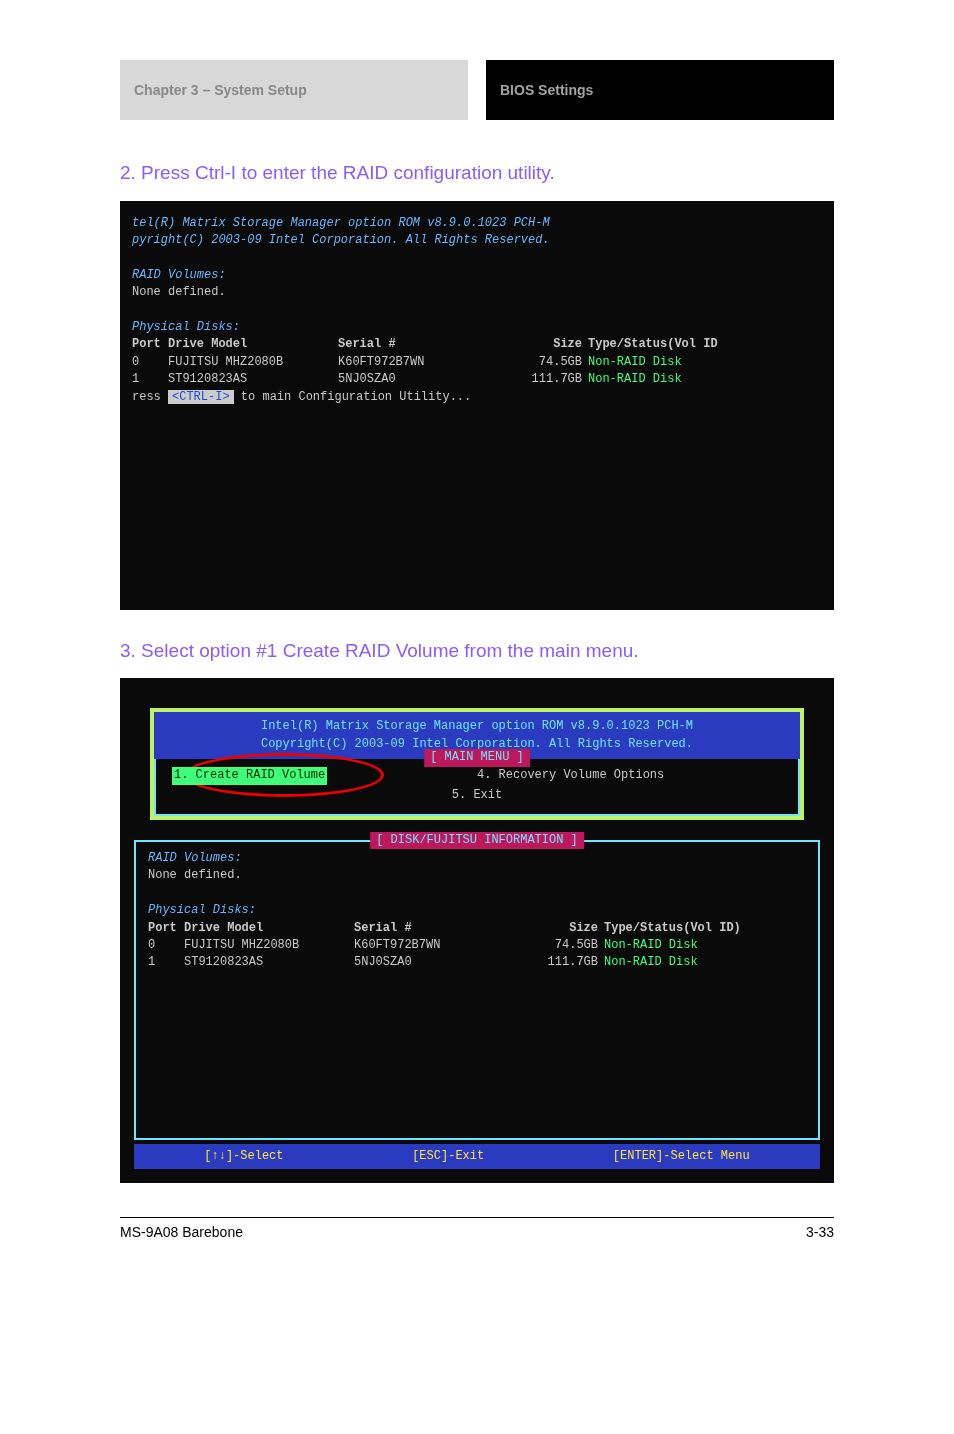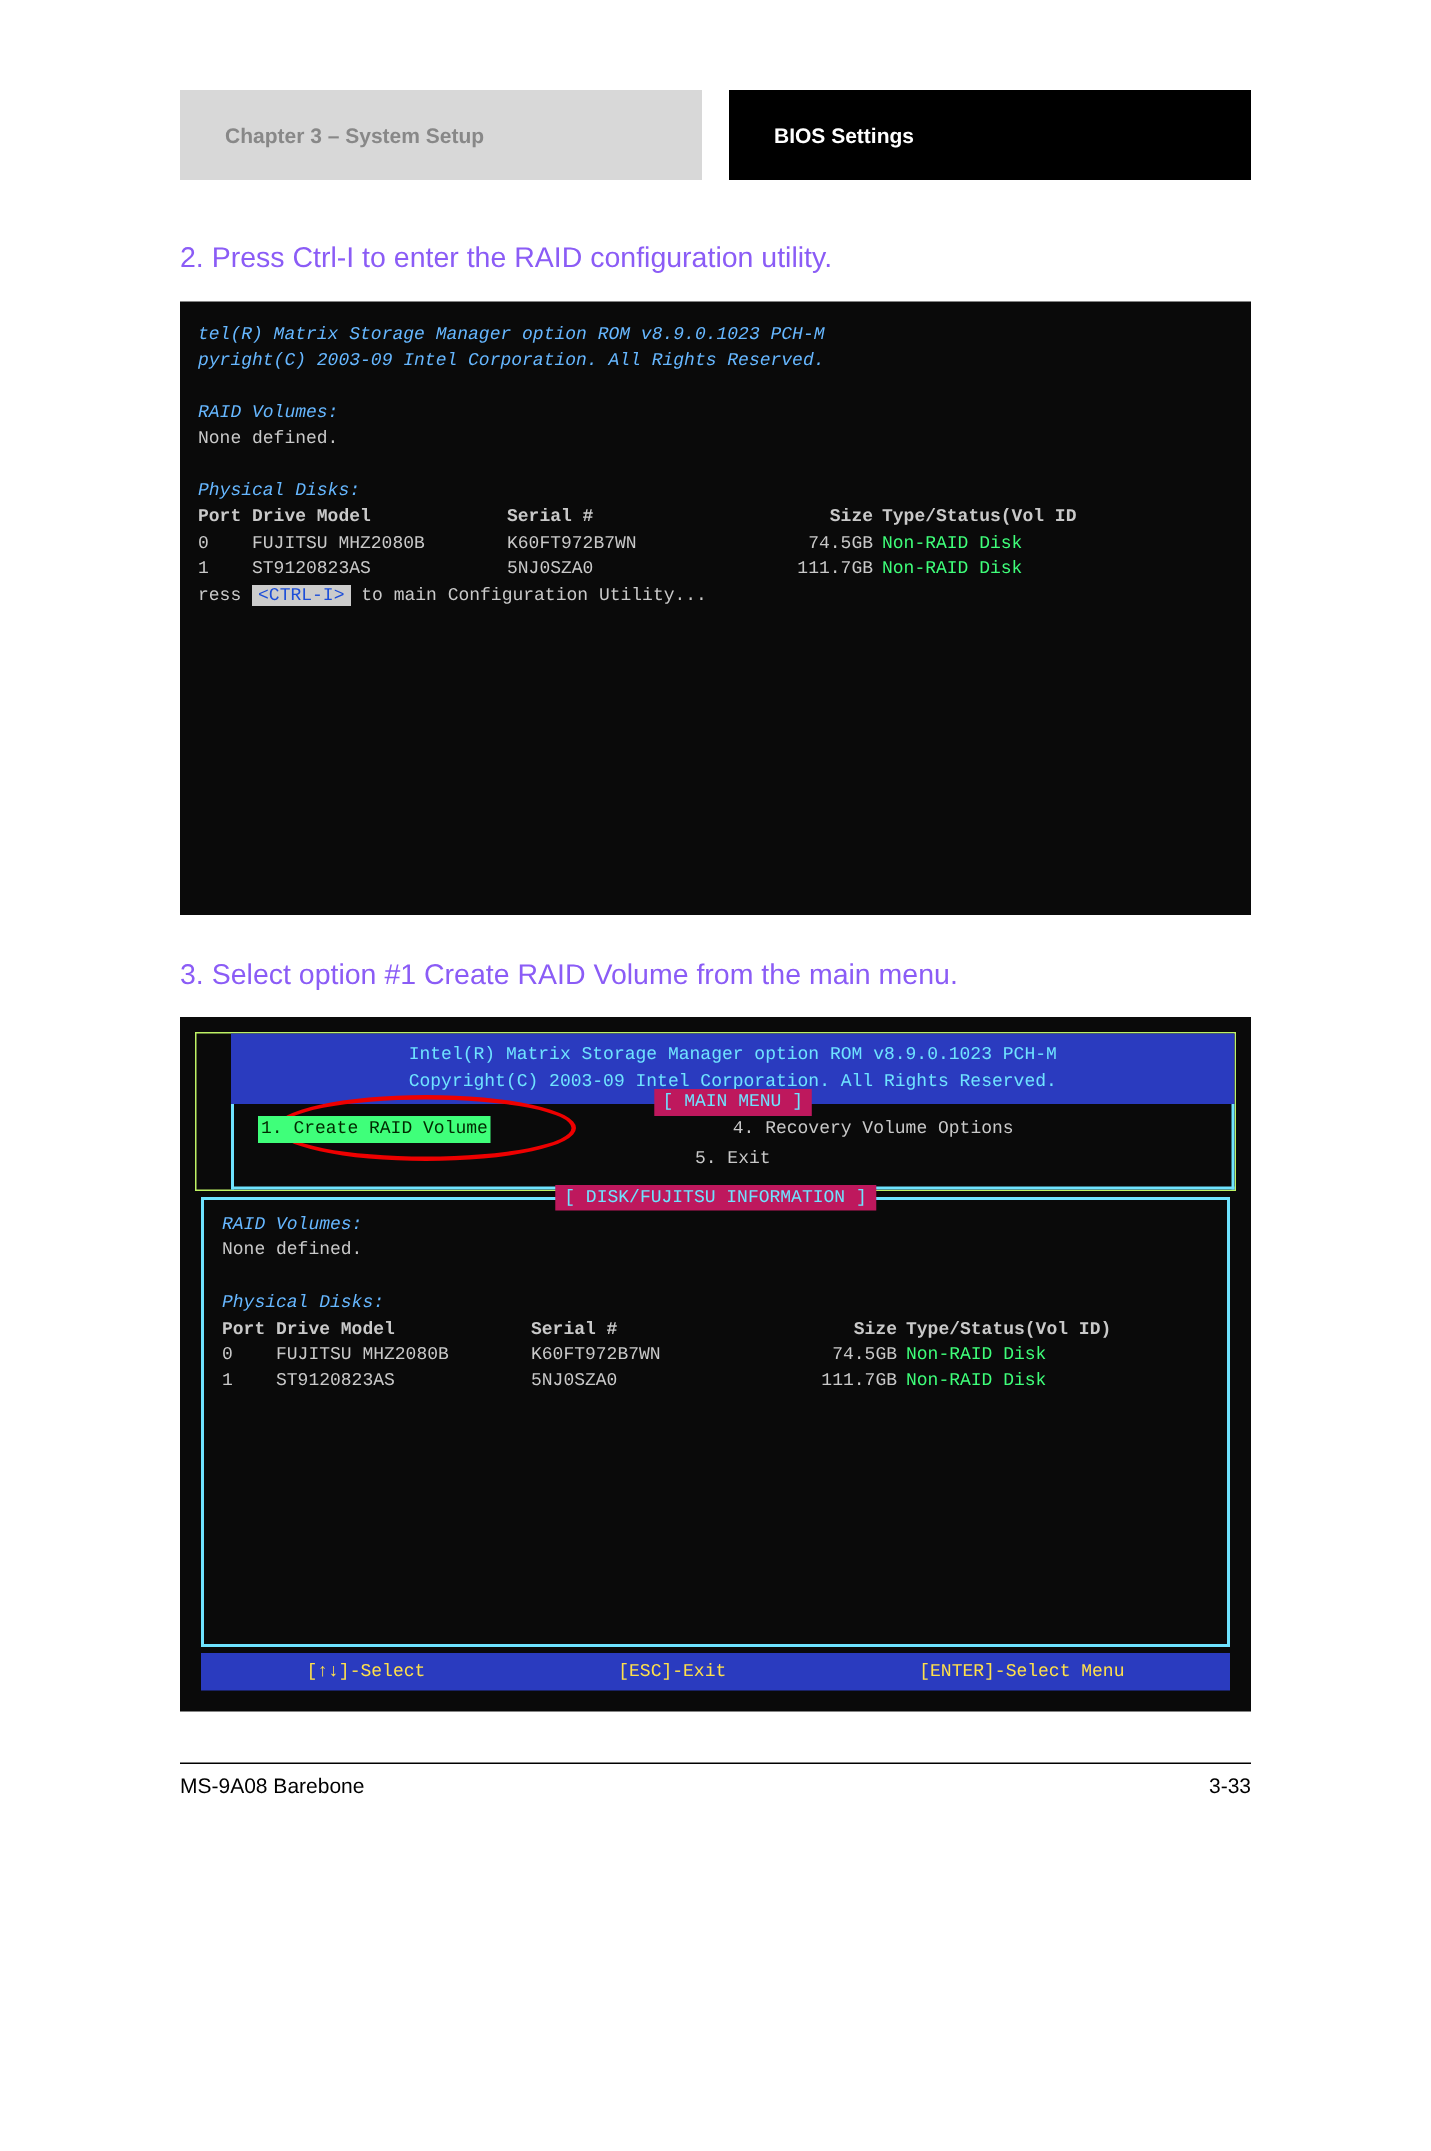--- a/index.html
+++ b/index.html
@@ -1,43 +1,43 @@
 <!DOCTYPE html>
 <html><head>
 <meta charset="utf-8">
 <style>
   * { margin: 0; padding: 0; box-sizing: border-box; }
   html, body { width: 954px; background: #fff; font-family: Arial, Helvetica, sans-serif; }
   .page { width: 954px; padding: 60px 120px 40px 120px; }
 
   
   .tabrow { display: flex; gap: 18px; margin-bottom: 40px; }
-  .tab { flex: 1; height: 60px; display: flex; align-items: center; padding: 0 30px; font-size: 14px; font-weight: bold; }
+  .tab { flex: 1; height: 60px; display: flex; align-items: center; padding: 0 14px; font-size: 14px; font-weight: bold; }
   .tab-left { background: #d8d8d8; color: #888; }
-  .tab-right { background: #000; color: #ffffff; text-align: right; }
+  .tab-right { background: #000; color: #a3a3a3; text-align: right; }
 
   .instr { font-size: 19px; color: #8b5cf6; margin: 0 0 14px 0; line-height: 1.4; }
 
   
   .shot { width: 100%; background: #0a0a0a; padding: 14px 12px; font-family: "Courier New", Courier, monospace; font-size: 12px; color: #c9c9c9; margin-bottom: 28px; line-height: 1.45; }
   .shot .sky { color: #66b7ff; font-style: italic; }
   .shot .grn { color: #3fff7a; }
   .shot .hl  { background: #ccc; color: #1d4ed8; padding: 0 4px; }
   .cols { display: flex; }
   .c-port  { width: 36px; }
   .c-model { width: 170px; }
   .c-serial{ width: 160px; }
   .c-size  { width: 90px; text-align: right; padding-right: 6px; }
   .c-type  { flex: 1; }
   .th { color: #c9c9c9; font-weight: bold; }
   .hdr-size { text-align: right; padding-right: 6px; }
 
   
   .shot2 { padding: 10px; background: #0a0a0a; }
-  .shot2 .banner-wrap { border: 1px solid #bef264; margin: 0; padding-left: 23px; }
+  .shot2 .banner-wrap { border: 4px solid #bef264; margin: 20px; }
   .shot2 .banner { background: #2a3bbf; color: #6fe3ff; text-align: center; padding: 6px 4px; }
   .shot2 .menubox { border: 2px double #6fe3ff; border-top: none; padding: 8px 16px 10px 16px; position: relative; background: #0a0a0a; }
   .menubox-title { color: #6fe3ff; position: absolute; top: -10px; left: 50%; transform: translateX(-50%); background: #be185d; padding: 0 6px; font-size: 12px; }
   .menu-grid { display: flex; }
   .menu-col { flex: 1; }
   .menu-item { color: #c9c9c9; white-space: nowrap; position: relative; z-index: 2; }
   .menu-item.sel { background: #3fff7a; color: #002a00; padding: 0 2px; display: inline-block; }
   .menu-exit { text-align: center; margin-top: 2px; }
 
   .oval { position: absolute; border: 3px solid #e00; border-radius: 50%; pointer-events: none; z-index: 1; }

